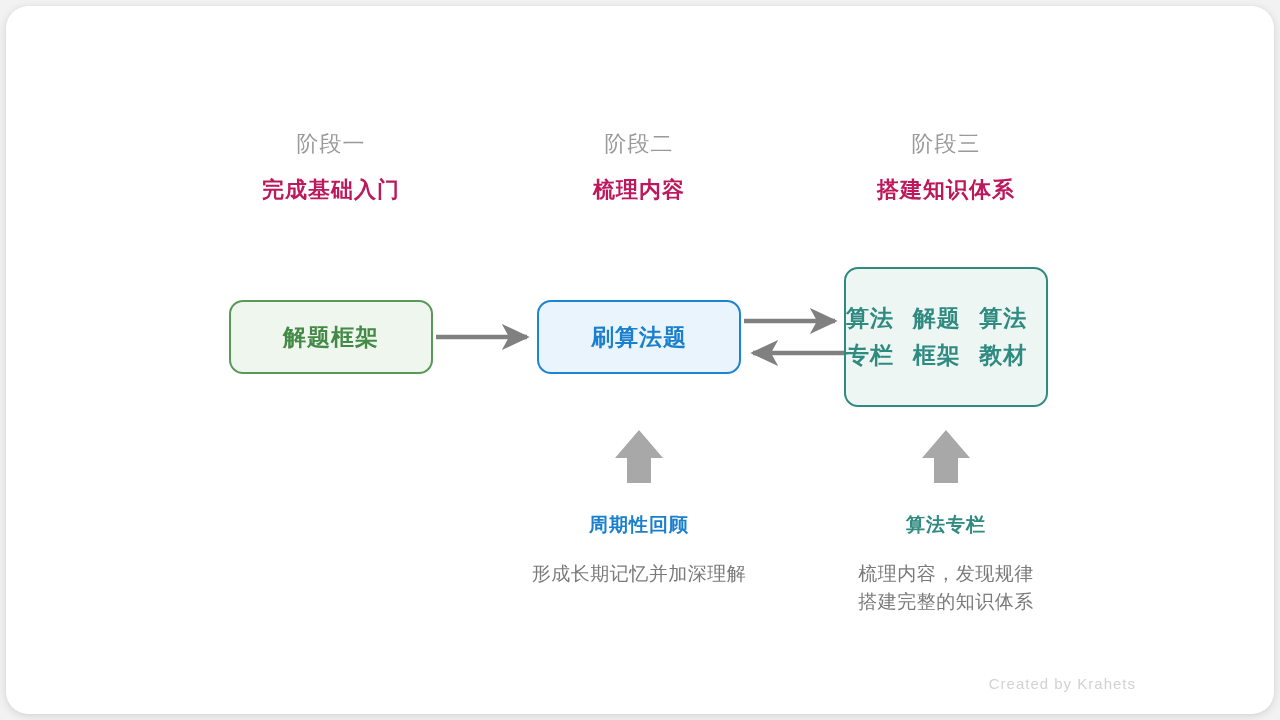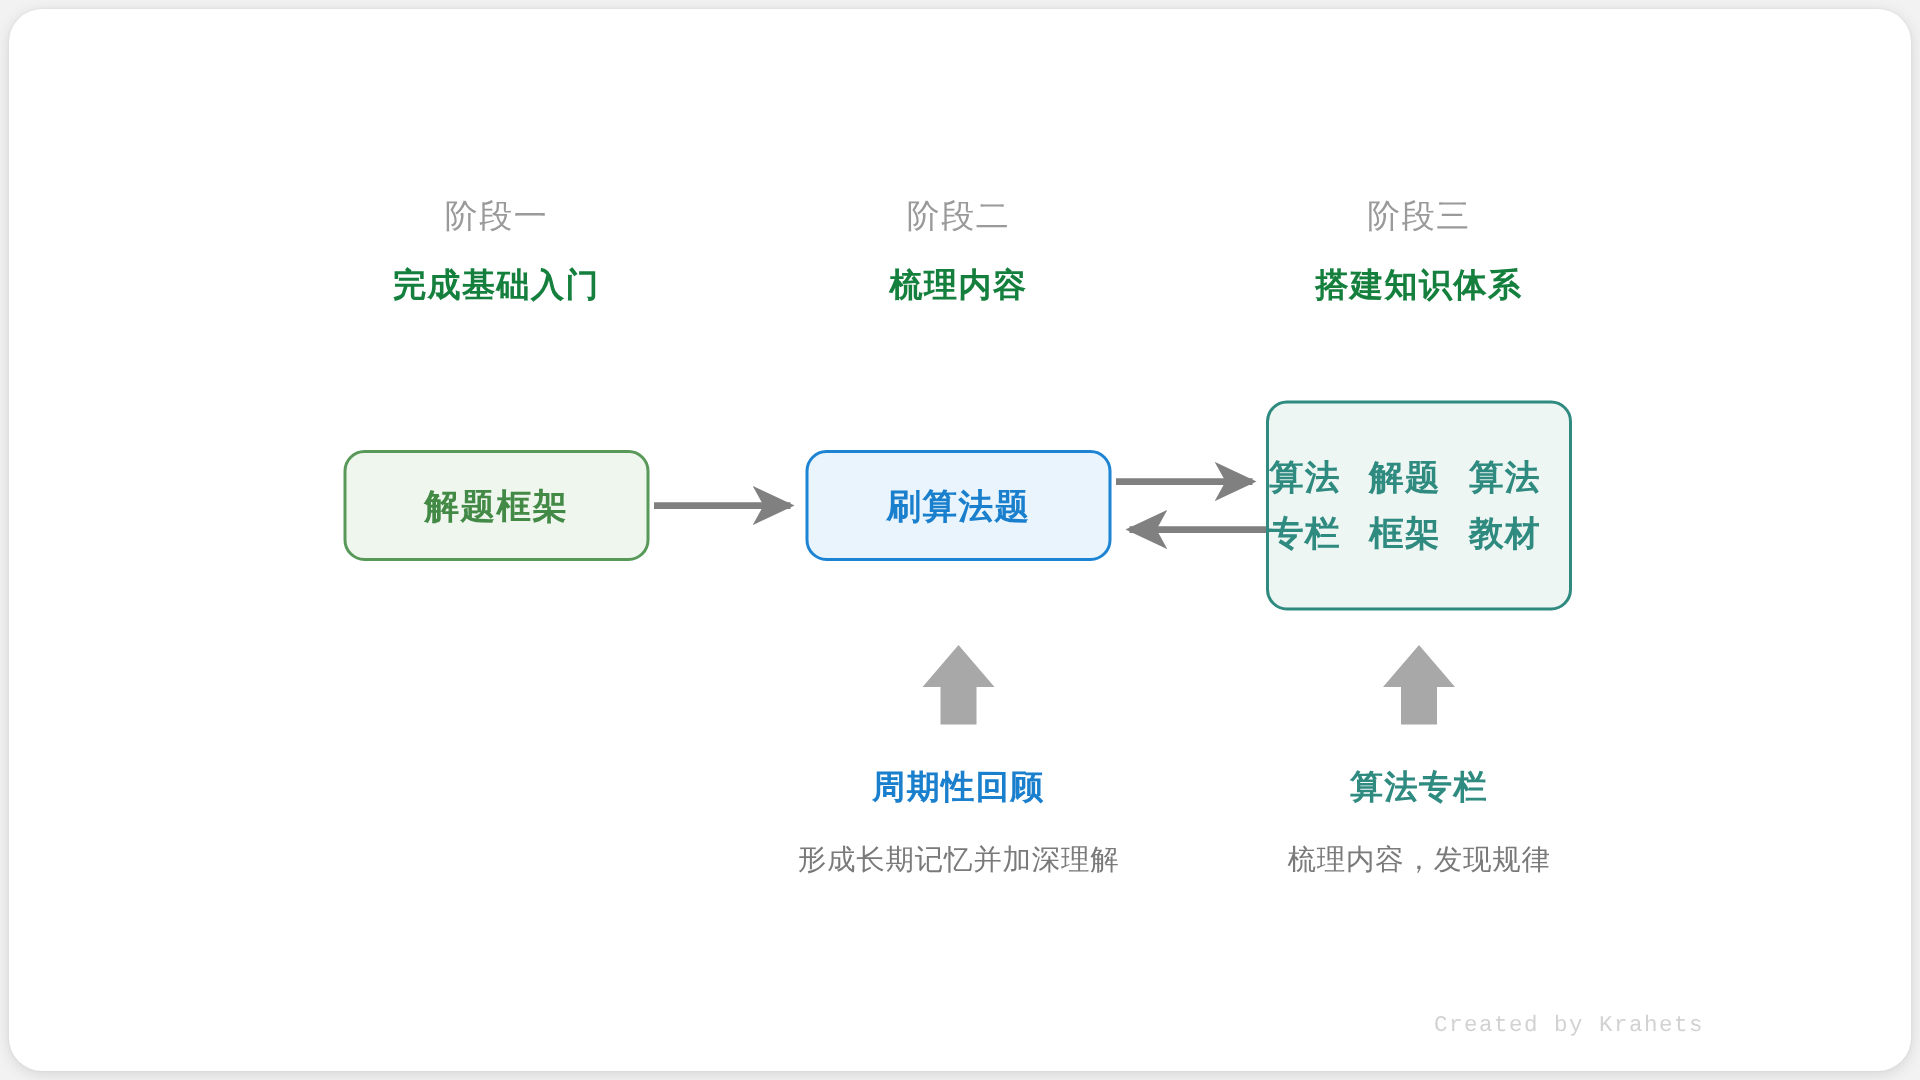--- a/index.html
+++ b/index.html
@@ -40,21 +40,21 @@
   .stage-sub {
     font-size: 22px;
     font-weight: 400;
     color: #9a9a9a;
     line-height: 30px;
     letter-spacing: 1px;
   }
   .stage-title {
     font-size: 22px;
     font-weight: bold;
-    color: #15803d;
+    color: #be185d;
     line-height: 30px;
     margin-top: 16px;
     letter-spacing: 1px;
   }
 
   #stage-1 { left: 201px; top: 129px; }
   #stage-2 { left: 509px; top: 129px; }
   #stage-3 { left: 816px; top: 129px; }
 
   
@@ -115,21 +115,21 @@
     pointer-events: none;
   }
 
   
   .annotation {
     position: absolute;
     width: 300px;
     text-align: center;
   }
   .ann-title {
-    font-size: 22px;
+    font-size: 19px;
     font-weight: bold;
     line-height: 30px;
     letter-spacing: 1px;
   }
   .ann-body {
     margin-top: 20px;
     font-size: 19px;
     color: #7a7a7a;
     line-height: 28px;
     letter-spacing: 0.5px;
@@ -140,21 +140,21 @@
   #ann-review .ann-title { color: #1a7fcc; }
 
   #ann-summary { left: 796px; top: 510px; }
   #ann-summary .ann-title { color: #2f8a80; }
 
   
   #credit {
     position: absolute;
     right: 40px;
     bottom: 28px;
-    font-family: Liberation Mono, monospace;
+    font-family: Liberation Sans, sans-serif;
     font-size: 15px;
     color: #d2d2d2;
     letter-spacing: 1px;
   }
 </style>
 </head>
 <body>
 
 <div id="canvas">
   <div id="card"></div>
@@ -213,17 +213,18 @@
     <div class="ann-title">周期性回顾</div>
     <div class="ann-body">
       <span class="line">形成长期记忆并加深理解</span>
     </div>
   </div>
 
   <div class="annotation" id="ann-summary">
     <div class="ann-title">算法专栏</div>
     <div class="ann-body">
       <span class="line">梳理内容，发现规律</span>
+      <span class="line">搭建完整的知识体系</span>
     </div>
   </div>
 
   <div id="credit">Created by Krahets</div>
 </div>
 
 </body></html>

